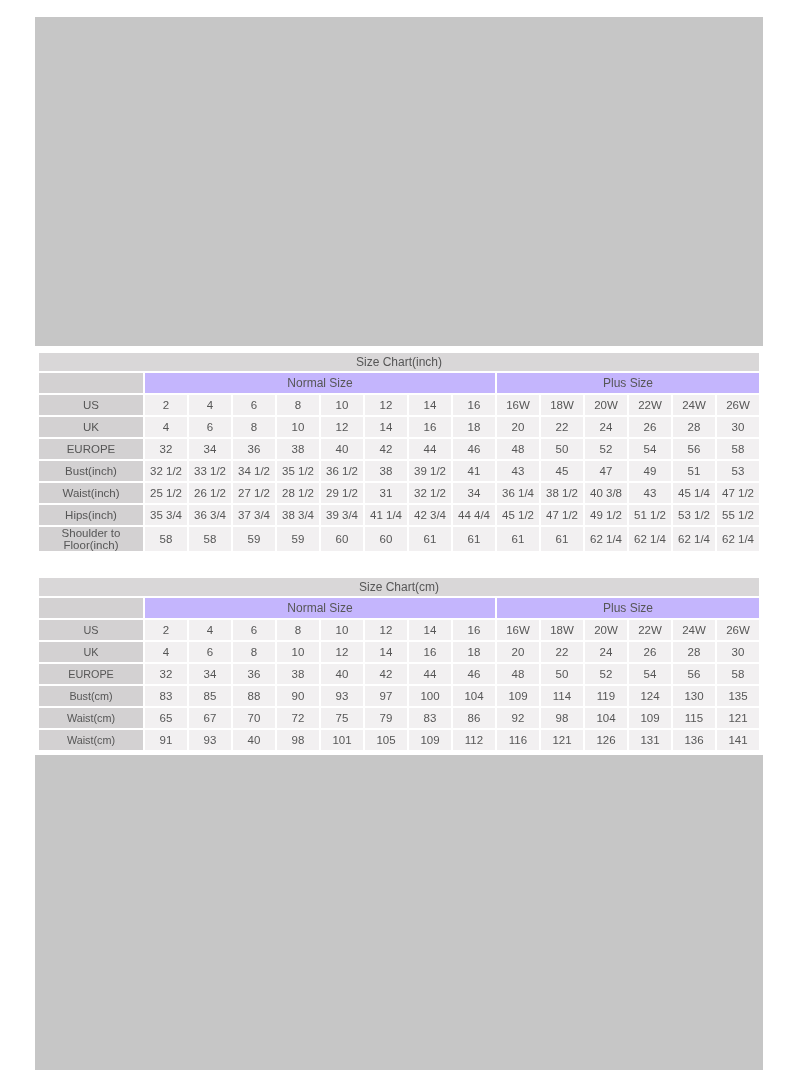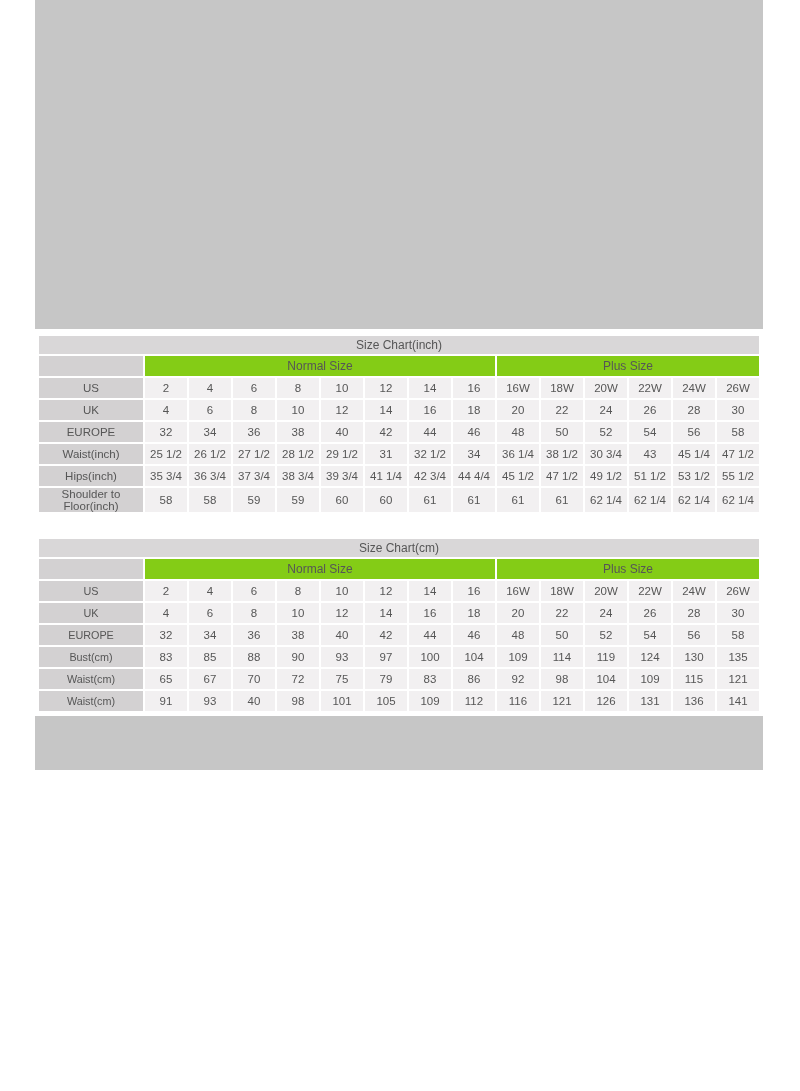--- a/index.html
+++ b/index.html
@@ -6,23 +6,23 @@
   body {
     width: 800px;
     height: 1091px;
     background: #ffffff;
     font-family: "Liberation Sans", "DejaVu Sans", sans-serif;
     overflow: hidden;
   }
   .content-col {
     position: absolute;
     left: 35px;
-    top: 0;
+    top: 17px;
     width: 728px;
-    height: 770px;
+    height: 1053px;
     display: flex;
     flex-direction: column;
   }
   .ph-top {
     height: 329px;
     background: #c6c6c6;
     flex: none;
   }
   .ph-bottom {
     flex: 1;
@@ -44,21 +44,21 @@
   .t-title th {
     background: #d9d7d8;
     height: 18px;
     font-weight: normal;
     font-size: 12px;
     color: #565656;
     text-align: center;
     padding: 0;
   }
   .group-row th {
-    background: #84cc16;
+    background: #c4b5fd;
     height: 20px;
     font-weight: normal;
     font-size: 12px;
     color: #565656;
     text-align: center;
     padding: 0;
   }
   .group-row .corner {
     background: #d3d1d2;
   }
@@ -156,32 +156,49 @@
             <td>44</td>
             <td>46</td>
             <td>48</td>
             <td>50</td>
             <td>52</td>
             <td>54</td>
             <td>56</td>
             <td>58</td>
           </tr>
           <tr>
+            <th class="label">Bust(inch)</th>
+            <td>32 1/2</td>
+            <td>33 1/2</td>
+            <td>34 1/2</td>
+            <td>35 1/2</td>
+            <td>36 1/2</td>
+            <td>38</td>
+            <td>39 1/2</td>
+            <td>41</td>
+            <td>43</td>
+            <td>45</td>
+            <td>47</td>
+            <td>49</td>
+            <td>51</td>
+            <td>53</td>
+          </tr>
+          <tr>
             <th class="label">Waist(inch)</th>
             <td>25 1/2</td>
             <td>26 1/2</td>
             <td>27 1/2</td>
             <td>28 1/2</td>
             <td>29 1/2</td>
             <td>31</td>
             <td>32 1/2</td>
             <td>34</td>
             <td>36 1/4</td>
             <td>38 1/2</td>
-            <td>30 3/4</td>
+            <td>40 3/8</td>
             <td>43</td>
             <td>45 1/4</td>
             <td>47 1/2</td>
           </tr>
           <tr>
             <th class="label">Hips(inch)</th>
             <td>35 3/4</td>
             <td>36 3/4</td>
             <td>37 3/4</td>
             <td>38 3/4</td>

